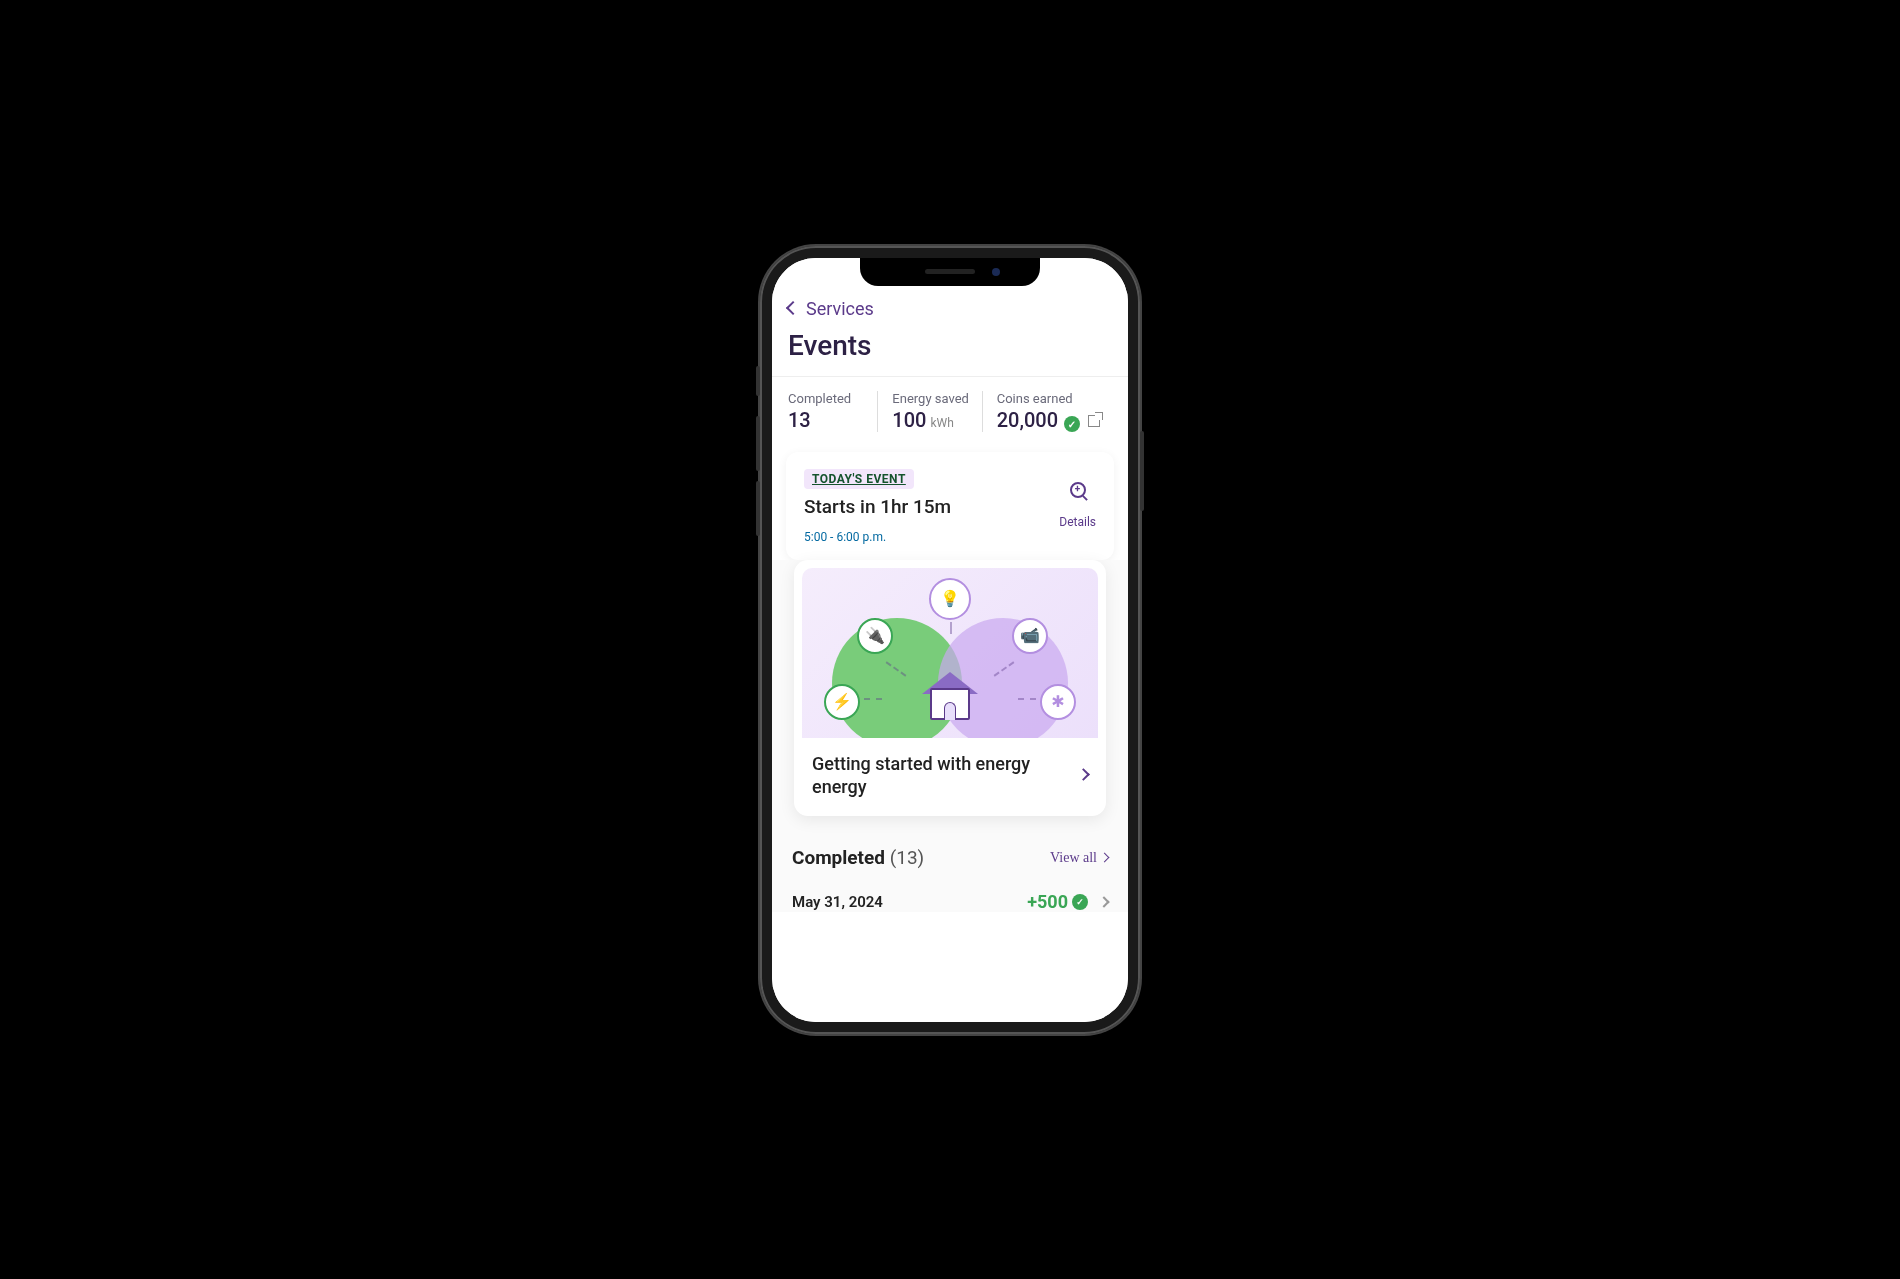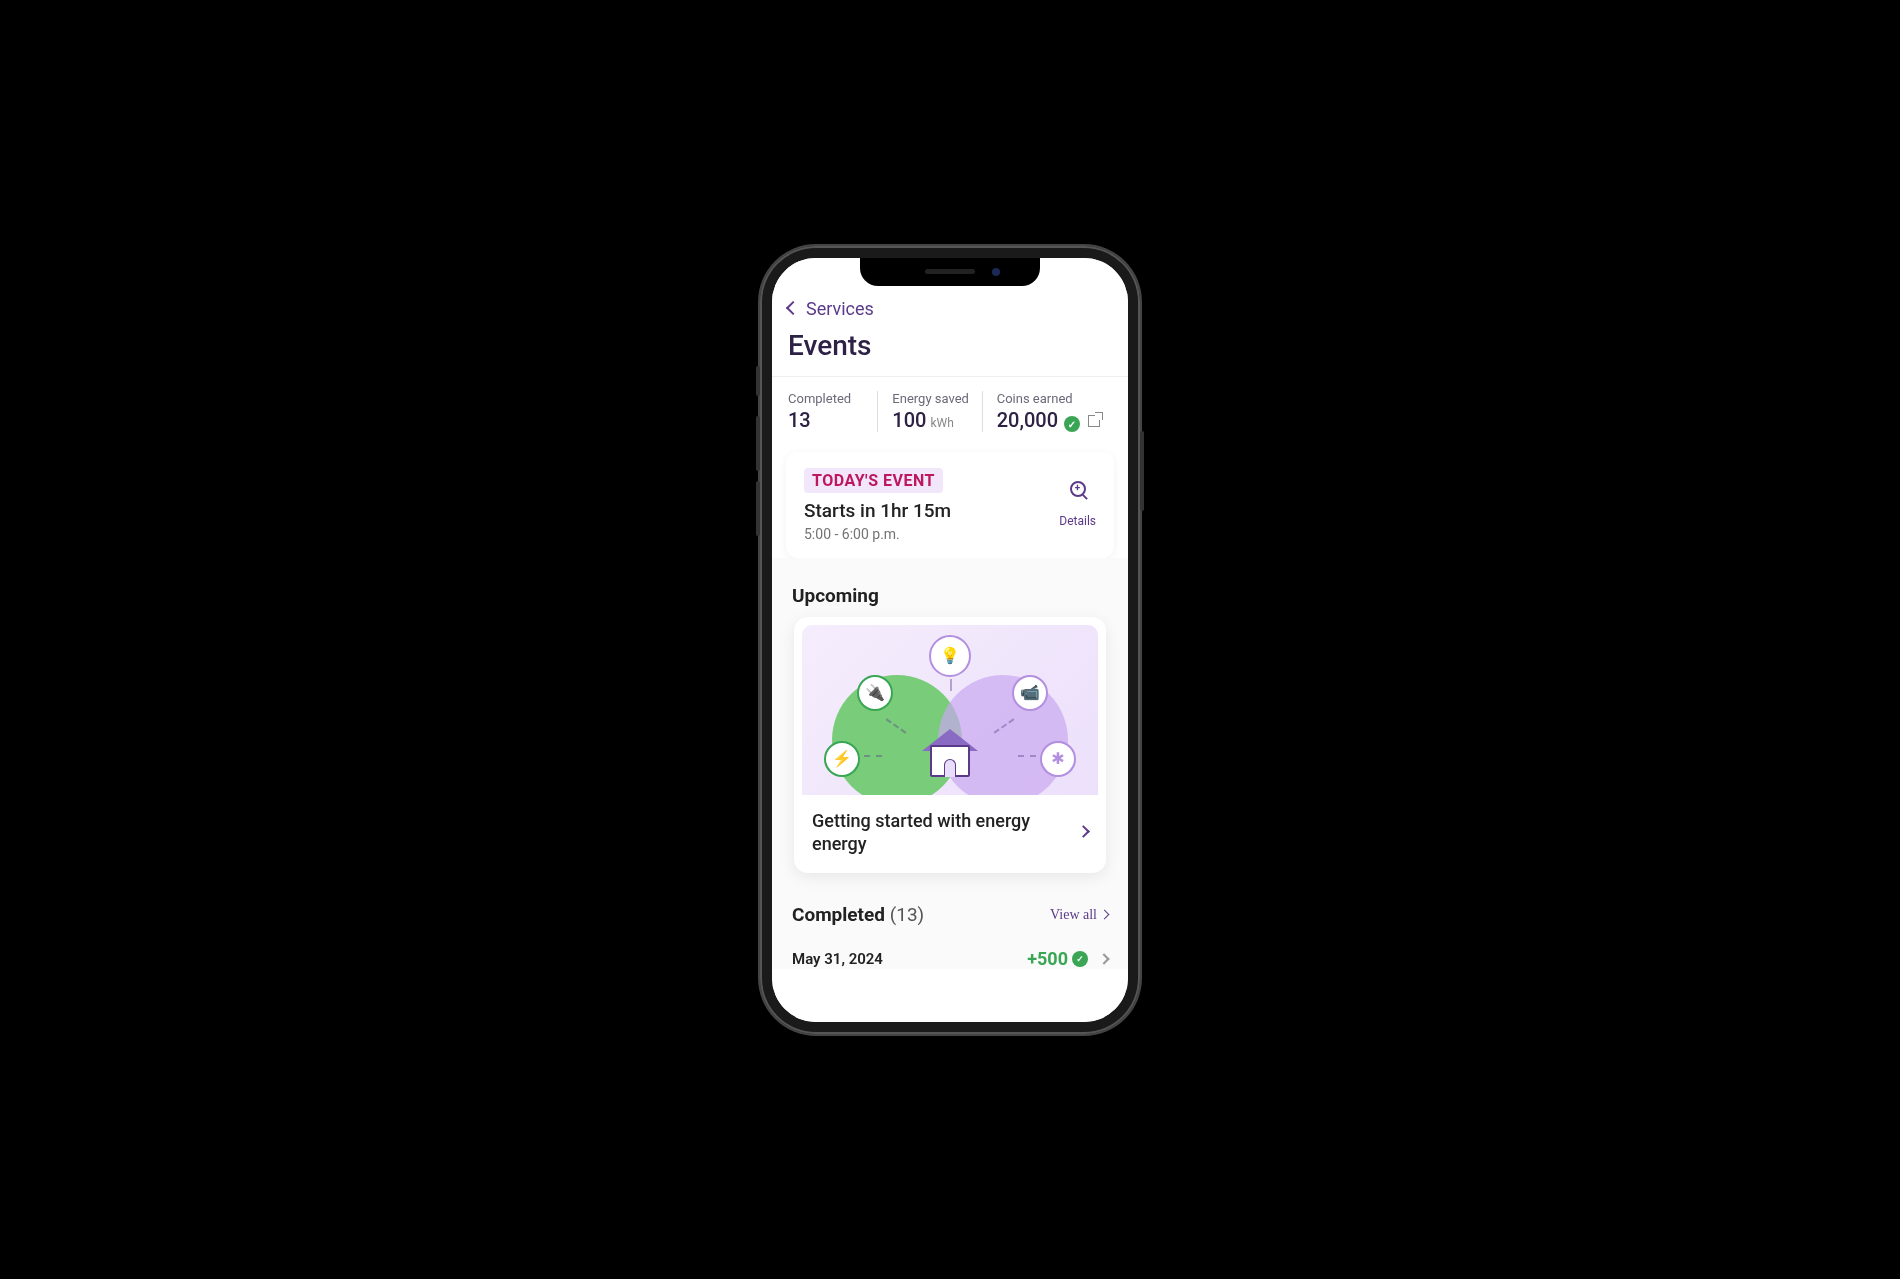--- a/index.html
+++ b/index.html
@@ -98,30 +98,31 @@
     background:#fff;
     border-radius:12px;
     box-shadow:0 2px 10px rgba(0,0,0,0.06);
     padding:16px 18px;
   }
   .today-card { display:flex; justify-content:space-between; align-items:center; }
   .today-left {}
   .badge {
     display:inline-block;
     background:#f2e6fb;
-    color:#be185d;
-    font-size:16px;
+    color:#14532d;
+    font-size:12px;
     font-weight:700;
     letter-spacing:0.5px;
     padding:3px 8px;
     border-radius:4px;
     margin-bottom:6px;
+    text-decoration:underline;
   }
   .today-title { font-size:19px; font-weight:500; color:#222; }
-  .today-sub { font-size:14px; color:#737373; margin-top:4px;}
+  .today-sub { font-size:12px; color:#0369a1; margin-top:12px;}
   .details-btn { display:flex; flex-direction:column; align-items:center; gap:17px; color:#5b3a8a; font-size:12px; }
   .mag-icon { width:16px; height:16px; border:2px solid #5b3a8a; border-radius:50%; position:relative;}
   .mag-icon::after{content:""; position:absolute; width:6px; height:2px; background:#5b3a8a; transform:rotate(45deg); bottom:-3px; right:-4px;}
   .mag-icon::before{content:"+"; position:absolute; font-size:10px; left:3px; top:-1px; color:#5b3a8a; font-weight:700;}
 
   
   .section-h {
     font-size:19px; font-weight:700; color:#222;
     padding:26px 20px 10px;
   }
@@ -248,21 +249,20 @@
           <div class="today-sub">5:00 - 6:00 p.m.</div>
         </div>
         <div class="details-btn">
           <span class="mag-icon"></span>
           <span>Details</span>
         </div>
       </div>
 
       <div class="app-bg-lower">
 
-        <div class="section-h">Upcoming</div>
 
         <div class="upcoming-card">
           <div class="illus">
             <div class="blob-g"></div>
               <div class="blob-p"></div>
             <span class="dash d1"></span>
               <span class="dash d2"></span>
             <span class="dash d3"></span>
               <span class="dash d4"></span>
               <span class="dash d5"></span>

